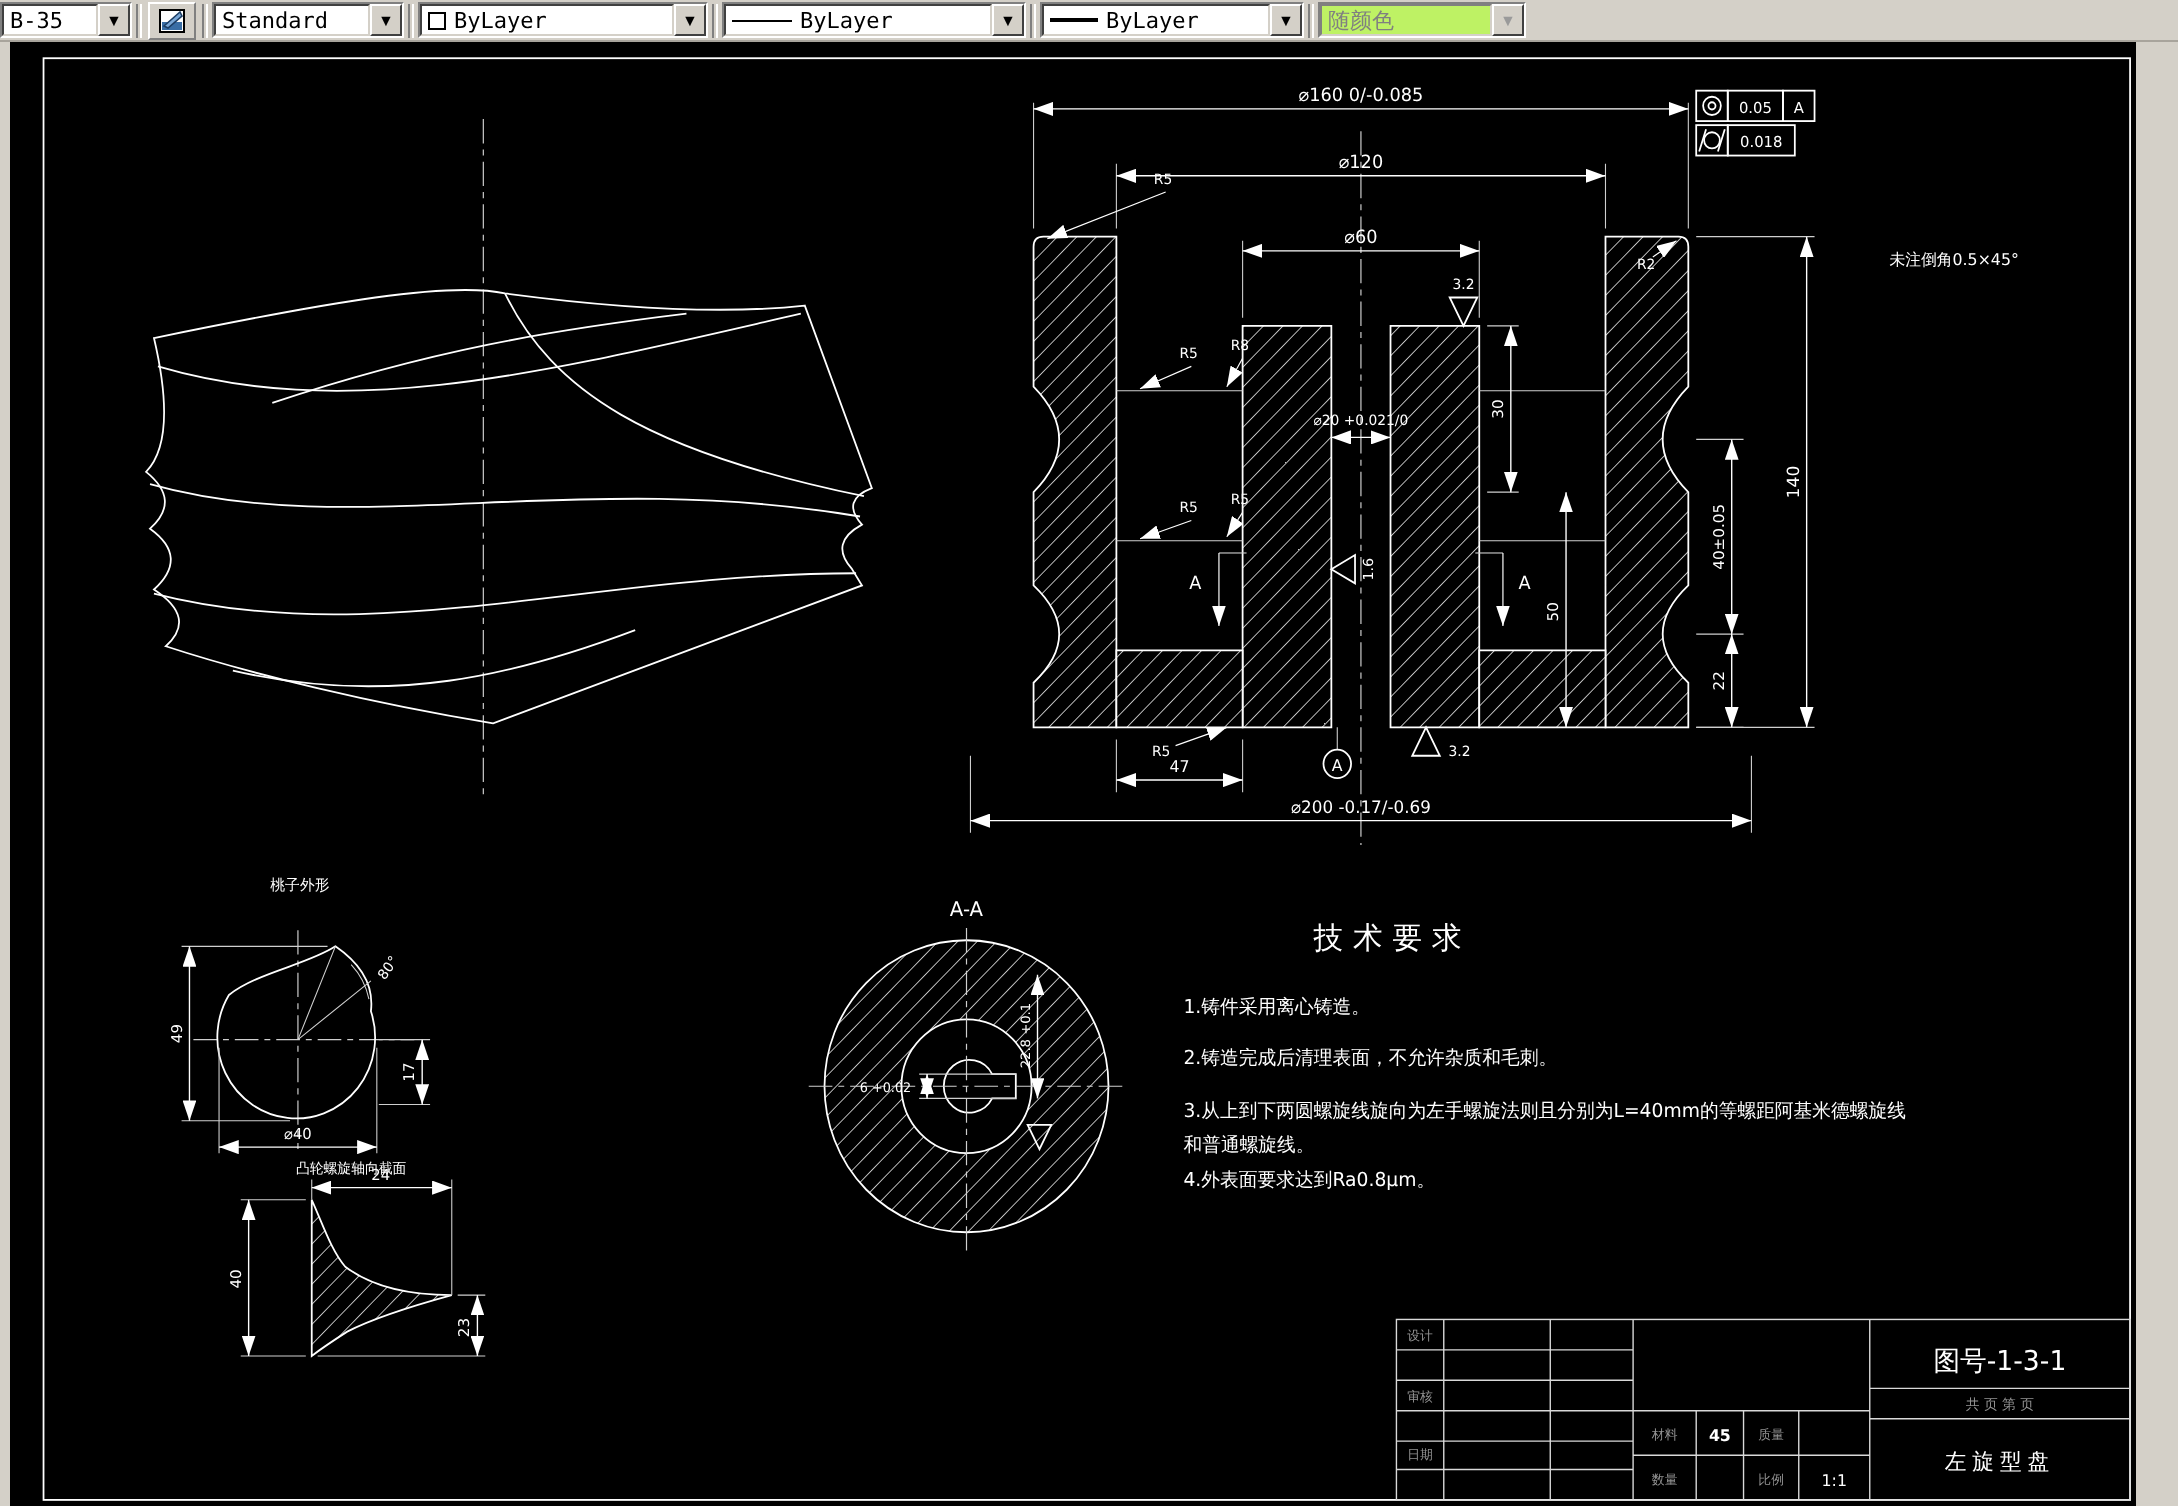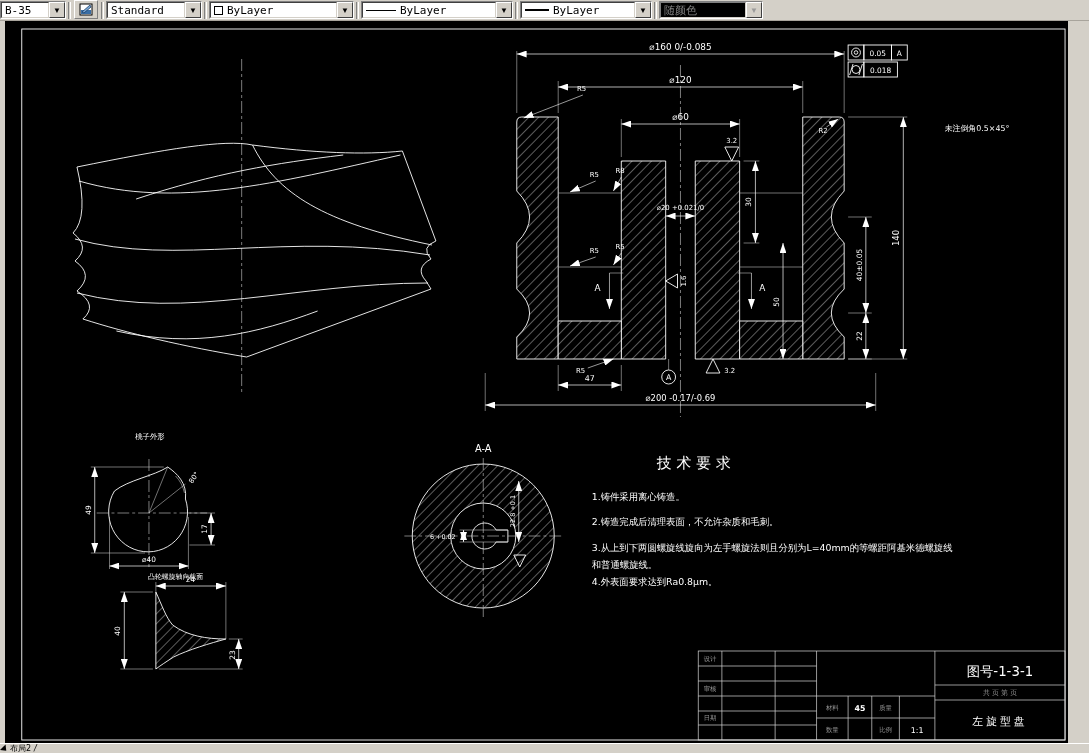--- a/index.html
+++ b/index.html
@@ -1,25 +1,25 @@
 <!DOCTYPE html>
 <html><head>
 <meta charset="utf-8">
 <style>
   * { box-sizing: border-box; margin: 0; padding: 0; }
   body { background:#d4d0c8; font-family:"Liberation Sans", sans-serif; }
   .win { width:1089px; height:753px; background:#d4d0c8; display:flex; flex-direction:column; overflow:hidden; }
 
   
-  .toolbar { height:21px; background:#d4d0c8; display:flex; align-items:flex-end; padding:1px 0 1px 0; border-bottom:1px solid #a8a49c; }
+  .toolbar { height:21px; background:#d4d0c8; display:flex; align-items:center; padding:1px 0 1px 0; border-bottom:1px solid #a8a49c; }
   .sep { width:3px; height:17px; margin:0 2px; border-left:1px solid #808080; border-right:1px solid #ffffff; }
   .combo { display:flex; height:18px; border:1px solid; border-color:#808080 #ffffff #ffffff #808080; background:#fff; align-items:stretch; }
   .combo .field { flex:1; background:#fff; border:1px solid; border-color:#404040 #d4d0c8 #d4d0c8 #404040; display:flex; align-items:center; gap:4px; padding:0 3px; font:11px "DejaVu Sans Mono", monospace; color:#000; white-space:nowrap; overflow:hidden; }
   .combo .drop { width:16px; background:#d4d0c8; border:1px solid; border-color:#ffffff #404040 #404040 #ffffff; display:flex; align-items:center; justify-content:center; font-size:8px; color:#000; }
-  .combo.disabled .field { background:#000000; color:#808080; border-color:#808080 #d4d0c8 #d4d0c8 #808080; }
+  .combo.disabled .field { background:#bef264; color:#808080; border-color:#808080 #d4d0c8 #d4d0c8 #808080; }
   .combo.disabled .drop { color:#9a9a9a; }
   .swatch { width:9px; height:9px; background:#ffffff; border:1px solid #000; flex:none; }
   .lt-line { width:30px; height:1px; background:#000; flex:none; }
   .lw-line { width:24px; height:2px; background:#000; flex:none; }
   .toolbtn { width:24px; height:19px; margin:0 1px; background:#d4d0c8; border:1px solid; border-color:#ffffff #808080 #808080 #ffffff; display:flex; align-items:center; justify-content:center; }
 
   
   .canvas { flex:1; background:#000; margin:0 21px 0 5px; position:relative; }
   .canvas svg { display:block; width:100%; height:100%; }
 
@@ -296,19 +296,14 @@
       <text x="826" y="711" font-size="6.5" text-anchor="middle" class="gray">数量</text>
       <text x="880" y="711" font-size="6.5" text-anchor="middle" class="gray">比例</text>
       <text x="912" y="712" font-size="8" text-anchor="middle">1:1</text>
       <text x="996" y="655" font-size="13.5" text-anchor="middle">图号-1-3-1</text>
       <text x="996" y="674" font-size="7" text-anchor="middle" class="gray">共    页  第    页</text>
       <text x="996" y="704" font-size="11" text-anchor="middle" letter-spacing="3">左旋型盘</text>
     </g>
   </svg>
   </div>
 
-  <div class="statusbar">
-    <span class="tab-tri"></span>
-    <span>布局2</span>
-    <span class="tab-slash">/</span>
-  </div>
 
 </div>
 
 </body></html>

